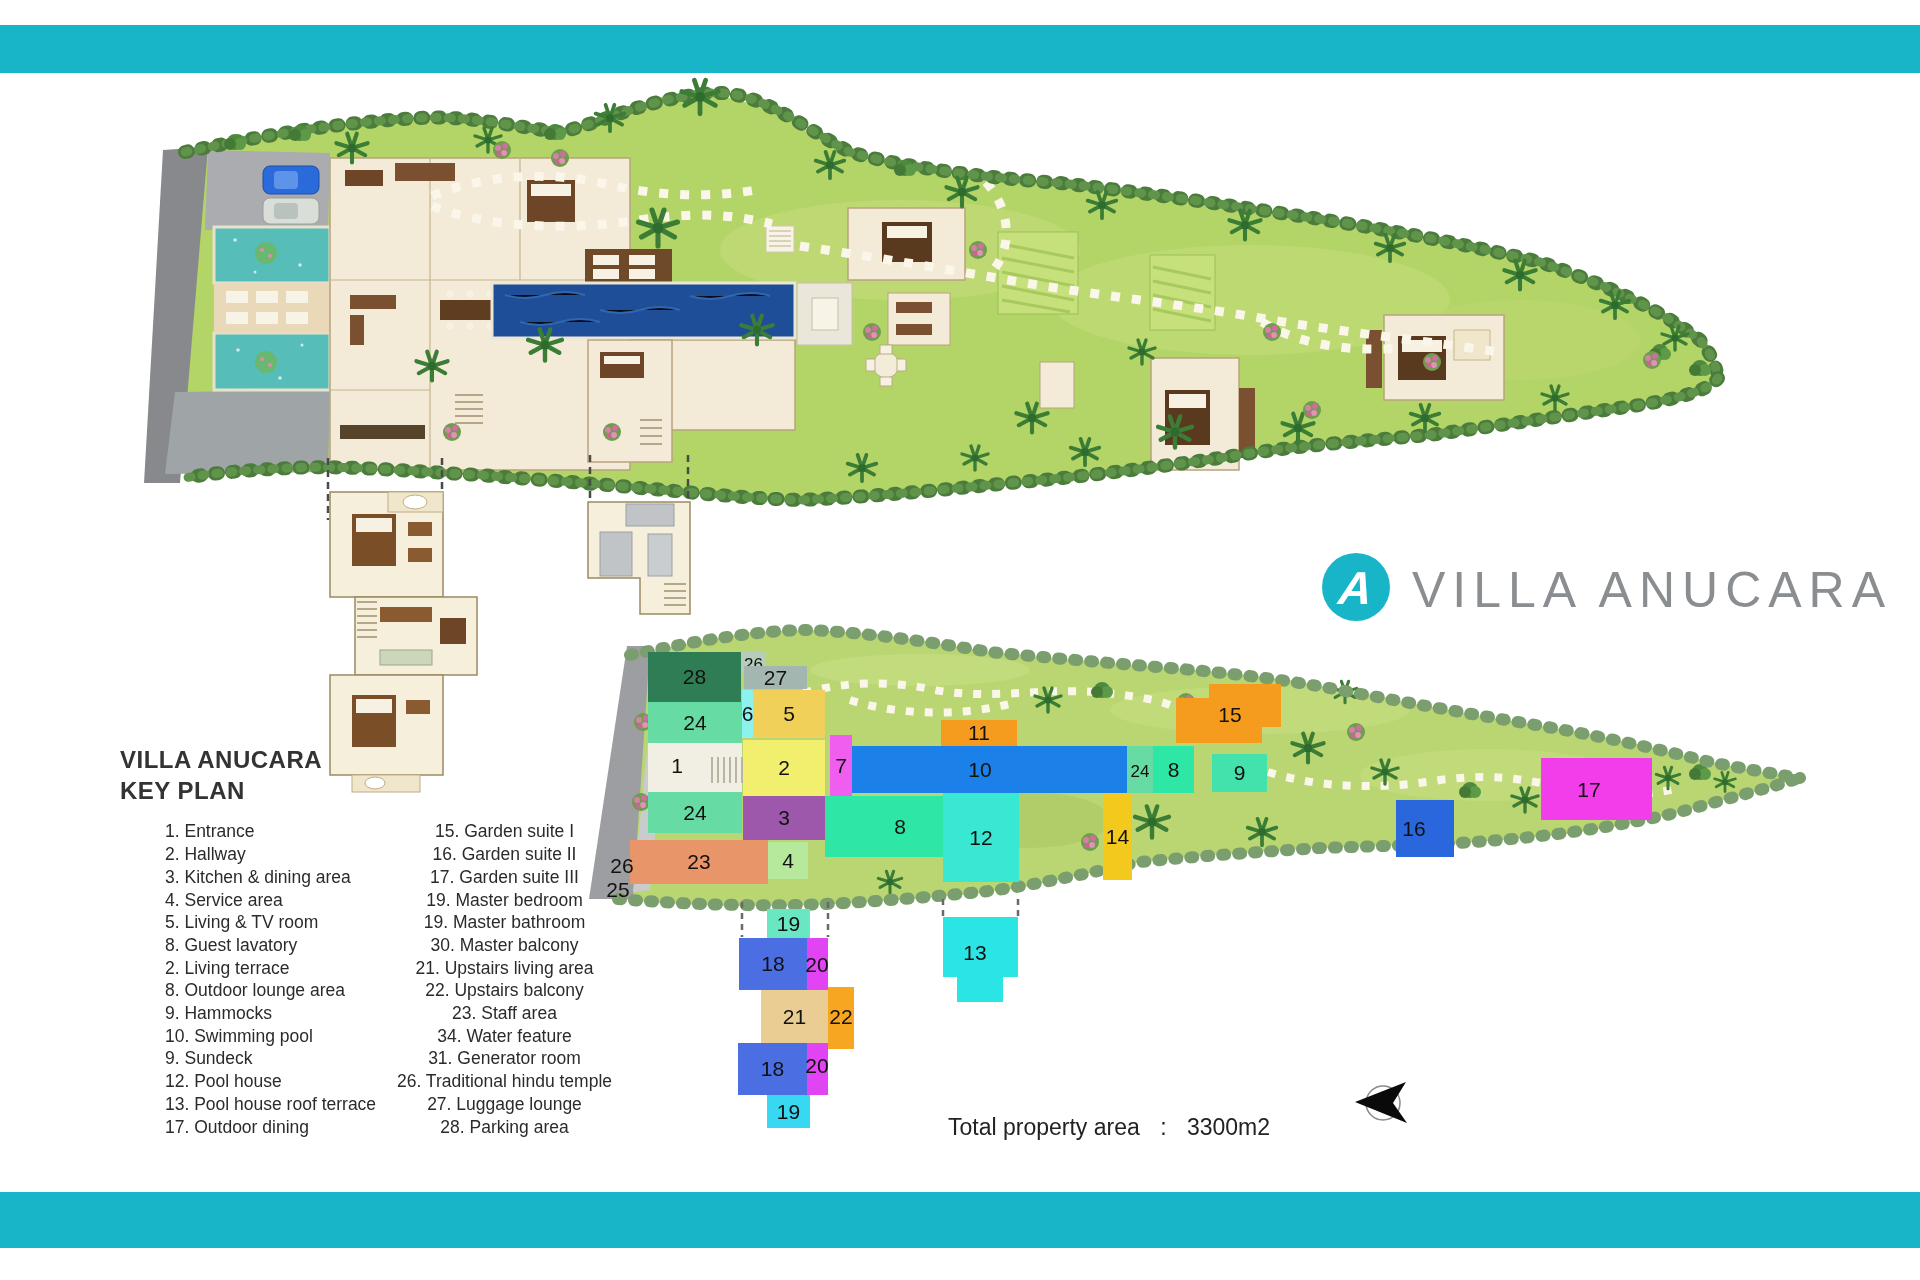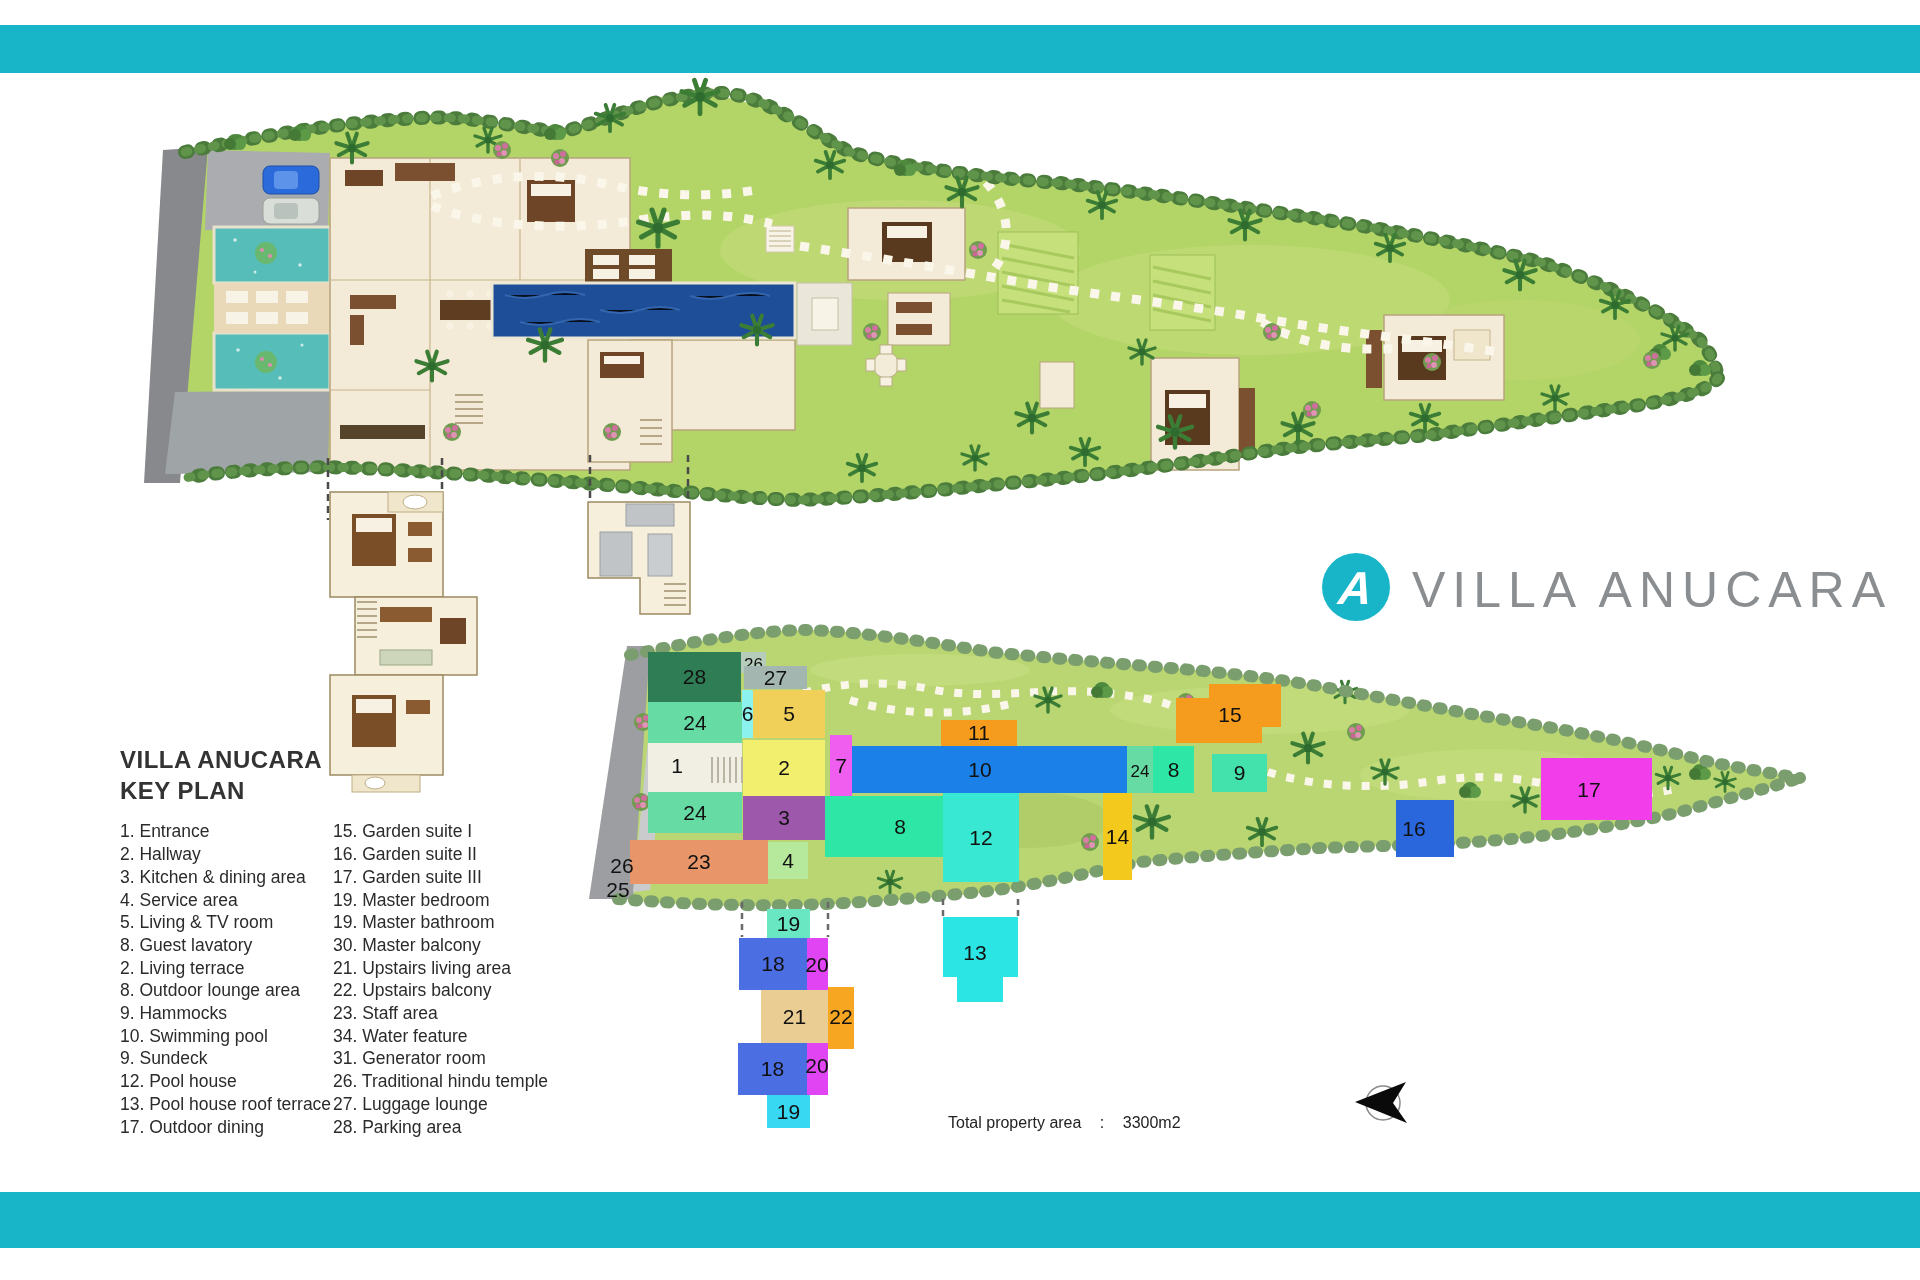--- a/index.html
+++ b/index.html
@@ -9,25 +9,25 @@
   .bar-top{top:25px;height:48px;}
   .bar-bottom{top:1192px;height:56px;}
   .svg-layer{position:absolute;left:0;top:0;}
   .logo{position:absolute;left:1322px;top:553px;display:flex;align-items:flex-start;}
   .logo-circle{width:68px;height:68px;border-radius:50%;display:flex;align-items:center;justify-content:center;}
   .logo-letter{color:#ffffff;font-size:46px;font-weight:bold;font-style:italic;transform:skewX(-6deg);line-height:1;margin-top:2px;}
   .logo-text{margin-left:22px;margin-top:8px;font-size:50px;font-weight:300;letter-spacing:7px;color:#8b8e91;white-space:nowrap;}
   .legend{position:absolute;left:120px;top:745px;color:#2e2e2e;}
   .legend-title{font-size:24px;font-weight:bold;letter-spacing:0.5px;line-height:1.28;color:#333;}
   .legend-cols{position:relative;margin-top:14px;}
-  .legend-col{position:absolute;top:0;white-space:nowrap;}
+  .legend-col{position:absolute;top:0;white-space:nowrap;margin-left:45px;}
   .legend-col-1{left:0;}
-  .legend-col-2{left:213px;}
+  .legend-col-2{left:232px;text-align:center;}
   .legend-item{font-size:17.5px;line-height:22.7px;color:#2b2b2b;}
-  .footer-area{position:absolute;left:948px;top:1114px;font-size:16px;color:#222;white-space:nowrap;}
+  .footer-area{position:absolute;left:948px;top:1114px;font-size:23px;color:#222;white-space:nowrap;}
   .footer-area .sep{margin:0 14px;}
   .blocknum{font-family:"Liberation Sans",sans-serif;font-size:21px;fill:#111;text-anchor:middle;}
   .blocknum-sm{font-size:17px;}
 </style>
 </head>
 <body>
 
 <div class="page">
 
   <div class="bar bar-top" style="background: rgb(24, 181, 201);"></div>

